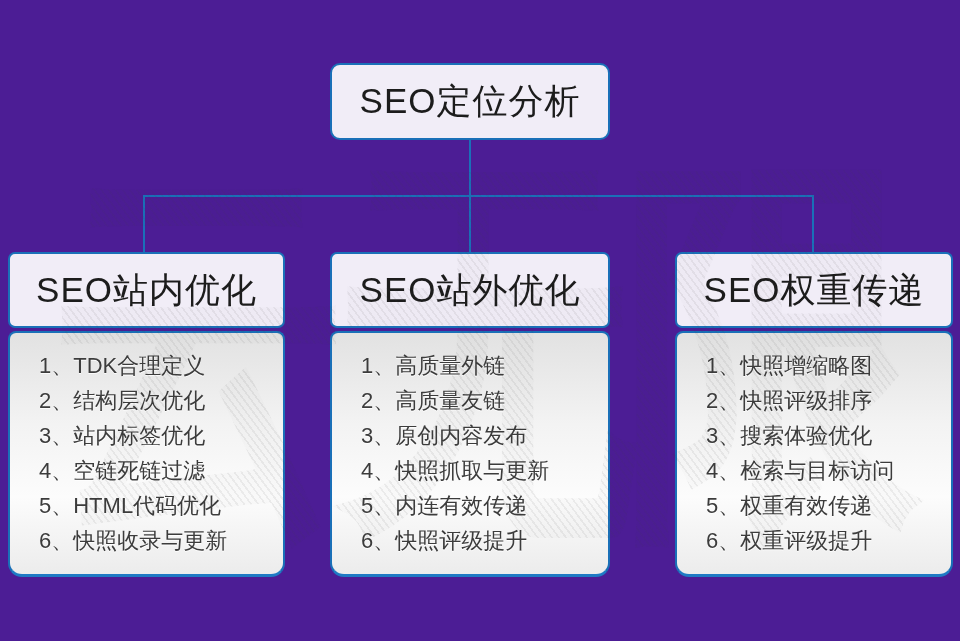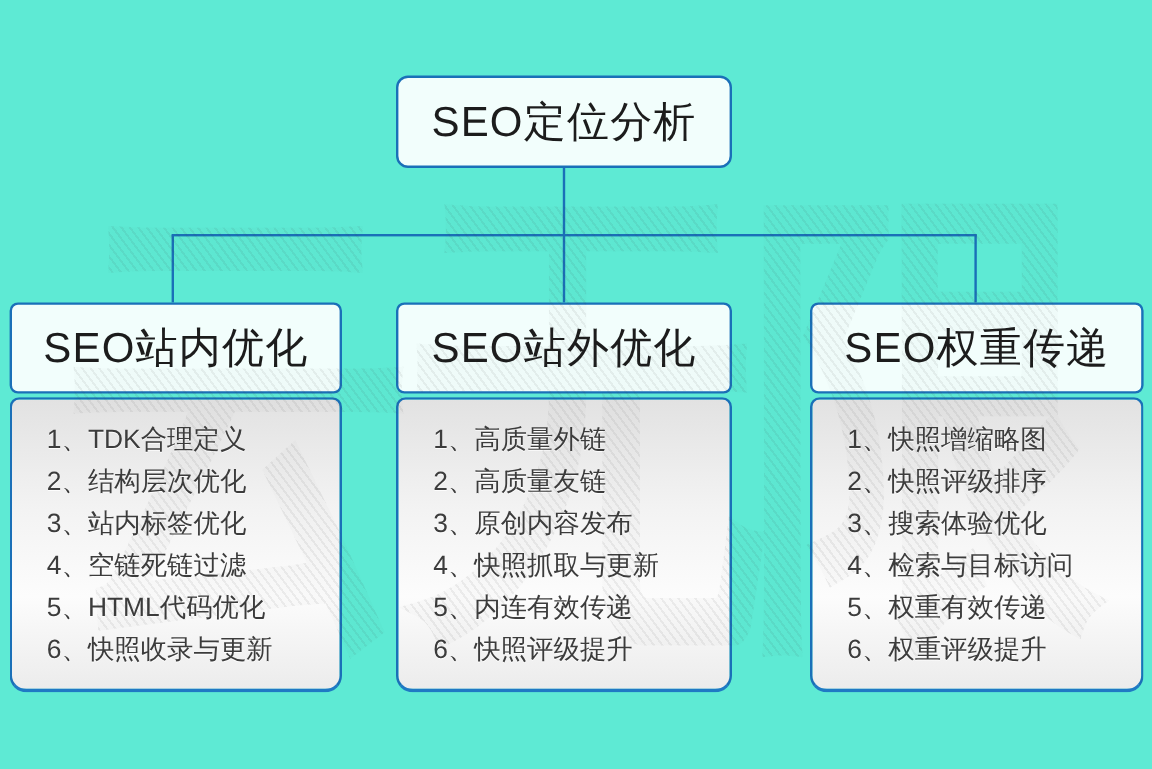--- a/index.html
+++ b/index.html
@@ -1,17 +1,17 @@
 <!DOCTYPE html>
 <html><head>
 <meta charset="utf-8">
 <style>
   html,body{margin:0;padding:0;background:#ffffff;}
   .canvas{
-    position:relative;width:960px;height:641px;overflow:hidden;background:#5eead4;
+    position:relative;width:960px;height:641px;overflow:hidden;background:#4c1d95;
     font-family:"Liberation Sans","DejaVu Sans",sans-serif;
   }
   
   .watermark{
     position:absolute;left:0;top:128px;width:960px;height:440px;
     display:flex;align-items:center;justify-content:center;
     font-weight:bold;font-size:300px;letter-spacing:-14px;line-height:1;
     transform:scaleY(1.34);transform-origin:50% 50%;
     background:repeating-linear-gradient(45deg,
       rgba(60,60,60,0.085) 0px, rgba(60,60,60,0.085) 1.5px,

